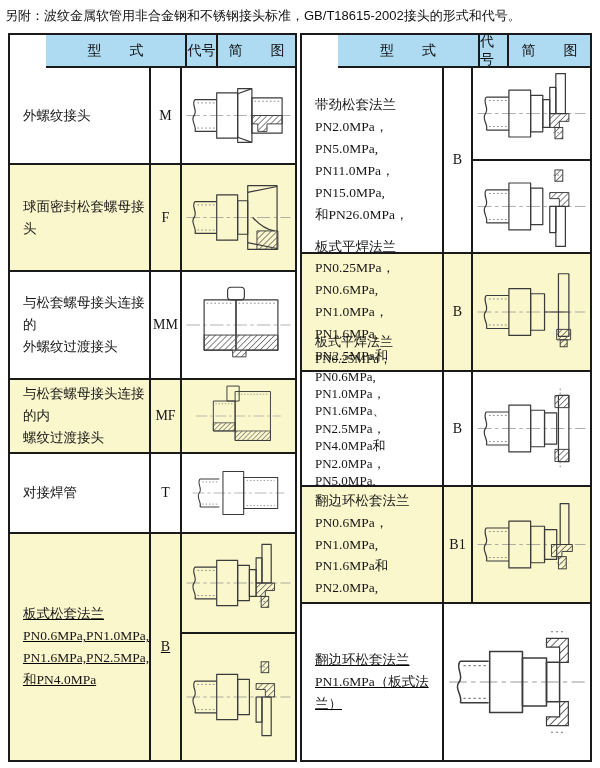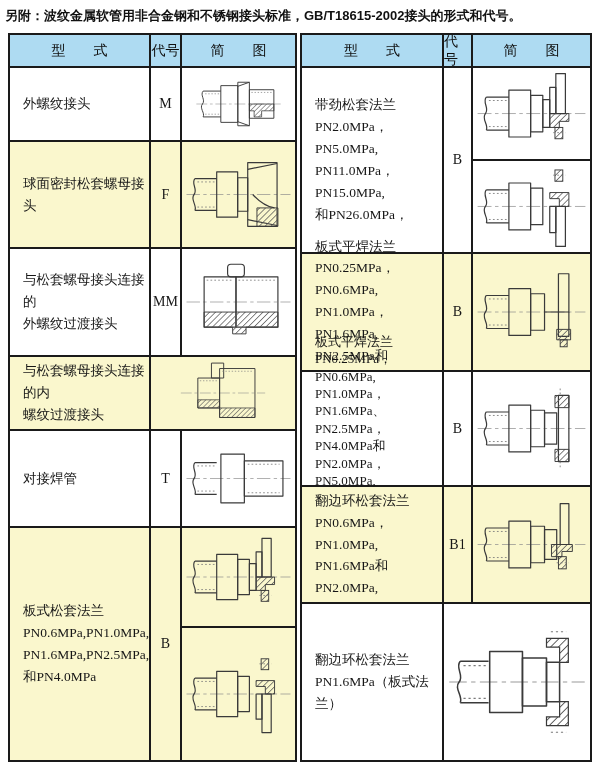--- a/index.html
+++ b/index.html
@@ -2,37 +2,37 @@
 <html><head>
 <meta charset="utf-8">
 <style>
   html,body{margin:0;padding:0;}
   body{width:600px;height:768px;background:#ffffff;position:relative;overflow:hidden;
        font-family:"Liberation Serif","DejaVu Serif",serif;}
   *{box-sizing:border-box;}
 
   .page-title{position:absolute;left:5px;top:7px;width:592px;
     font-family:"Liberation Sans","DejaVu Sans",sans-serif;
-    font-weight:bold;font-size:13px;color:#111;letter-spacing:0;}
+    font-weight:normal;font-size:13px;color:#111;letter-spacing:0;}
 
   .tbl{position:absolute;top:33px;border:2px solid #1a1a1a;background:#fff;
        display:flex;flex-direction:column;}
   .tbl-left{left:8px;width:289px;height:729px;}
   .tbl-right{left:300px;width:292px;height:729px;}
 
   .row{display:flex;border-bottom:2px solid #1a1a1a;background:#fff;}
-  .row:last-child{border-bottom:none;}
+  .row:last-child{border-bottom:none;text-decoration:underline;}
   .row.hl{background:#faf7cd;}
   .cell{border-right:2px solid #1a1a1a;height:100%;}
   .cell:last-child{border-right:none;}
 
   .tbl-left  .c-type{width:141px;} .tbl-left  .c-code{width:31px;} .tbl-left  .c-diag{flex:1;}
   .tbl-right .c-type{width:142px;} .tbl-right .c-code{width:29px;} .tbl-right .c-diag{flex:1;}
 
-  .row.head{height:33px;background:#e5e5e5;}
+  .row.head{height:33px;background:#e5e5e5;margin-left:36px;}
   .row.head .cell{background:#aedbf2;display:flex;align-items:center;justify-content:center;
     font-size:14px;color:#101010;}
 
   .tcell{display:flex;align-items:center;padding:4px 4px 4px 13px;
     white-space:pre-line;font-size:13.5px;line-height:1.62;color:#161616;}
   .tcell.dense{font-size:13px;line-height:1.34;}
   .ccell{display:flex;align-items:center;justify-content:center;
     font-size:14px;color:#161616;}
 
   .dcell{padding:2px;background:transparent;}
@@ -60,21 +60,21 @@
 
 <div class="page-title">另附：波纹金属软管用非合金钢和不锈钢接头标准，GB/T18615-2002接头的形式和代号。</div>
 
 <div class="tbl tbl-left">
   <div class="row head">
     <div class="cell c-type">型　　式</div>
     <div class="cell c-code">代号</div>
     <div class="cell c-diag">简　　图</div>
   </div>
 
-  <div class="row" style="height:74px">
+  <div class="row" style="height:97px">
     <div class="cell c-type tcell">外螺纹接头</div>
     <div class="cell c-code ccell">M</div>
     <div class="cell c-diag dcell">
         <div class="diag">
           <svg viewBox="0 0 130 100" preserveAspectRatio="xMidYMid meet">
             <path class="cl" d="M3,50 H127"></path>
             <path class="ln" d="M13,31 H39 M13,69 H39 M13,31 C8,37 17,44 12,50 C7,56 16,63 13,69"></path>
             <path class="dt" d="M16,35 H37 M16,65 H37"></path>
             <rect class="ln" x="39" y="23" width="25" height="54"></rect>
             <rect class="ln" x="64" y="18" width="17" height="64"></rect>
@@ -121,36 +121,37 @@
             <path class="dt" d="M27,24 H59 M65,24 H109"></path>
             <path class="ht" d="M24,62 H112 V80 H74 V88 H58 V80 H24 Z"></path>
           </svg>
         </div>
       </div>
   </div>
 
   <div class="row hl" style="height:74px">
     <div class="cell c-type tcell">与松套螺母接头连接的内
 螺纹过渡接头</div>
+    <div class="cell c-code ccell">MF</div>
     <div class="cell c-diag dcell">
         <div class="diag">
           <svg viewBox="0 0 130 100" preserveAspectRatio="xMidYMid meet">
             <path class="cl" d="M3,50 H127"></path>
             <rect class="ln" x="28" y="28" width="32" height="44"></rect>
             <rect class="ln" x="48" y="6" width="18" height="22"></rect>
             <rect class="ln" x="60" y="14" width="52" height="72"></rect>
             <path class="dt" d="M31,32 H57 M64,18 H108"></path>
             <path class="ht" d="M28,60 H60 V72 H28 Z"></path>
             <path class="ht" d="M60,72 H112 V86 H60 Z"></path>
           </svg>
         </div>
       </div>
   </div>
 
-  <div class="row" style="height:97px">
+  <div class="row" style="height:80px">
     <div class="cell c-type tcell">对接焊管</div>
     <div class="cell c-code ccell">T</div>
     <div class="cell c-diag dcell">
         <div class="diag">
           <svg viewBox="0 0 130 100" preserveAspectRatio="xMidYMid meet">
             <path class="cl" d="M3,50 H127"></path>
             <path class="ln" d="M13,31 H39 M13,69 H39 M13,31 C8,37 17,44 12,50 C7,56 16,63 13,69"></path>
             <path class="dt" d="M16,35 H37 M16,65 H37"></path>
             <rect class="ln" x="44" y="21" width="28" height="58"></rect>
             <rect class="ln" x="72" y="29" width="46" height="42"></rect>

